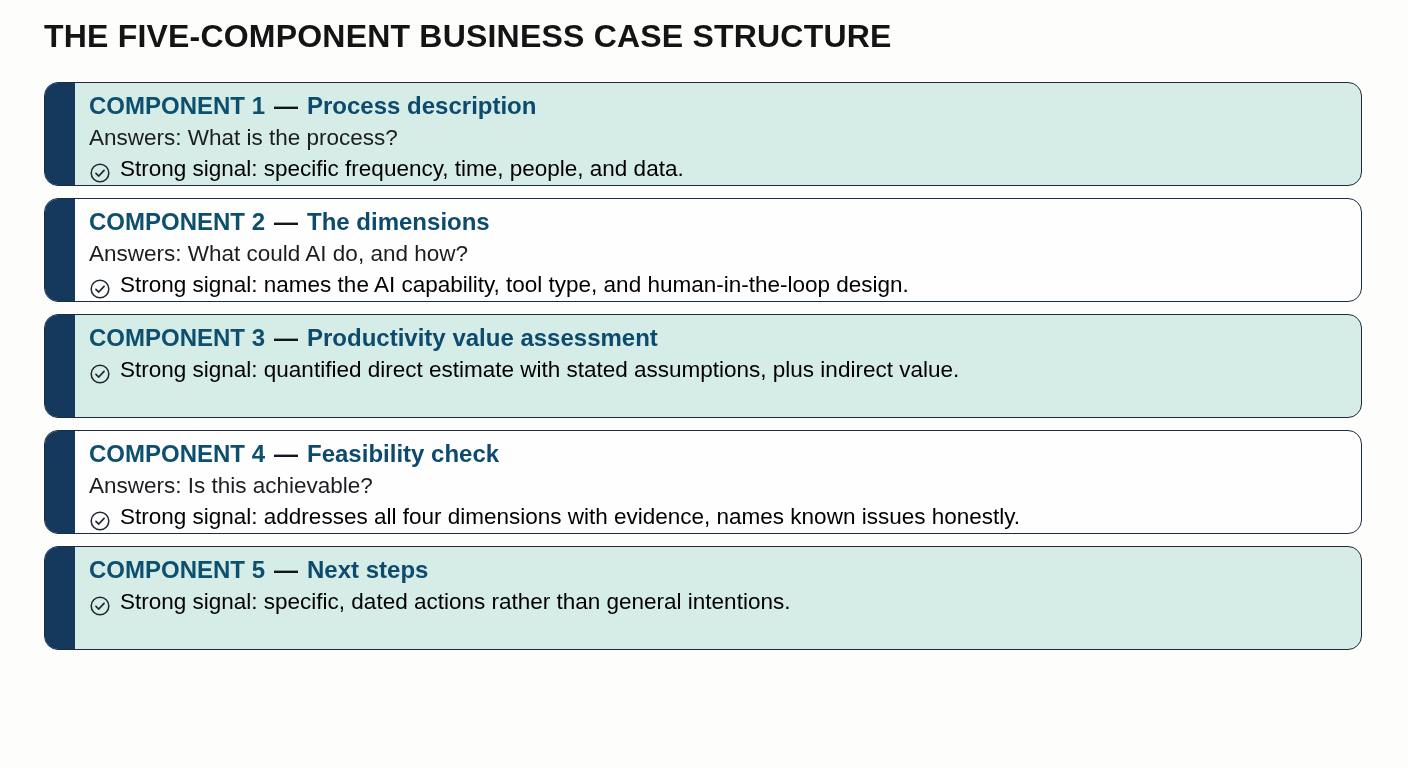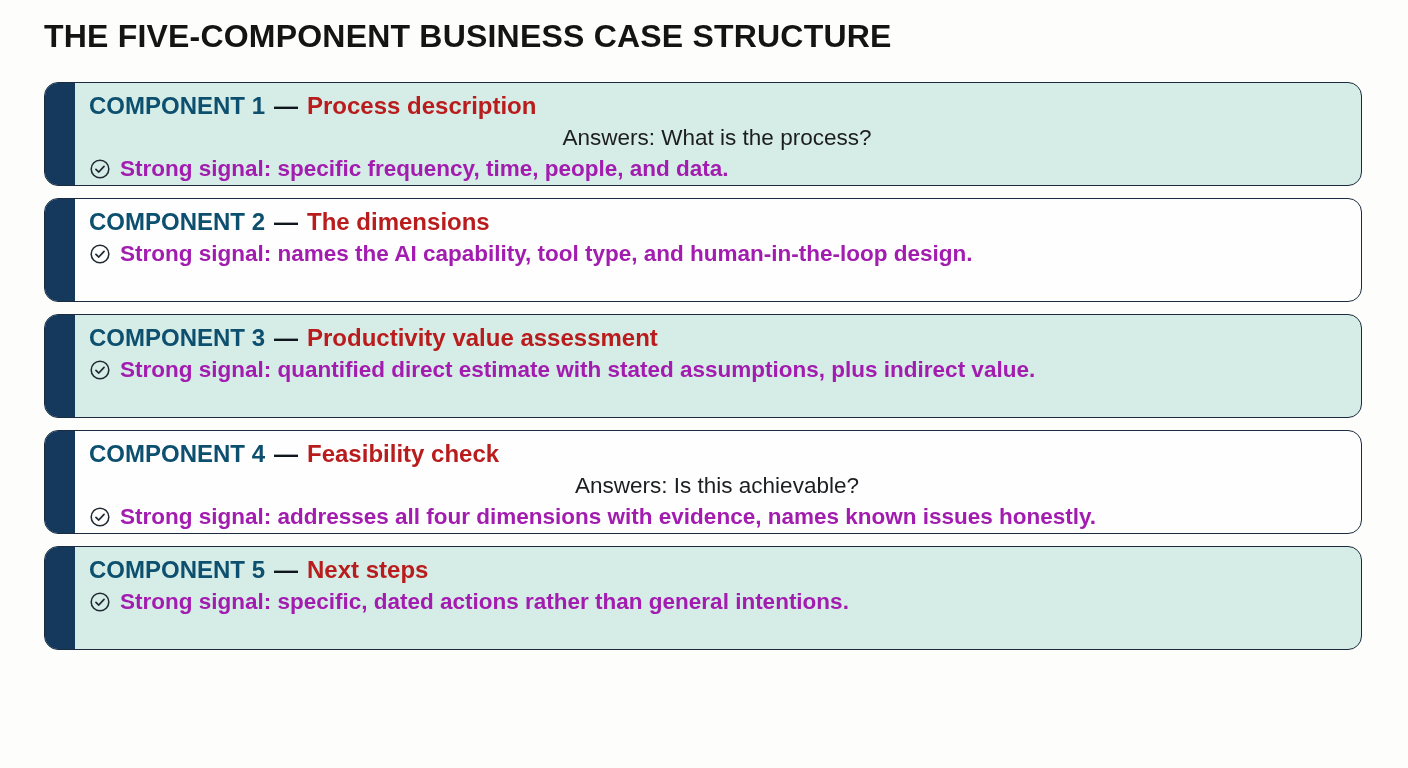--- a/index.html
+++ b/index.html
@@ -58,37 +58,35 @@
     flex-direction:column;
   }
   .heading{
     font-size:24px;
     font-weight:700;
     line-height:33px;
     white-space:nowrap;
   }
   .heading .label{color:var(--heading-teal);}
   .heading .sep{color:#10161d;margin:0 9px;}
-  .heading .name{color:#b91c1c;margin-top:16px;}
+  .heading .name{color:#0c4a6e;margin-top:16px;}
   .answers{
     font-size:22.5px;
     line-height:31px;
     color:#1b1d20;
     white-space:nowrap;
-    text-align:center;
   }
   .signal{
     display:flex;
-    align-items:center;
+    align-items:flex-end;
     gap:9px;
     font-size:22.5px;
     line-height:31px;
-    color:#a21caf;
+    color:#000000;
     white-space:nowrap;
-    font-weight:bold;
   }
   .icon{
     width:22px;height:22px;
     flex:0 0 auto;
     color:#222a33;
   }
 </style>
 </head>
 <body>
 
@@ -107,20 +105,21 @@
         </svg>
         <span>Strong signal: specific frequency, time, people, and data.</span>
       </div>
     </div>
   </section>
 
   <section class="card">
     <span class="bar"></span>
     <div class="content">
       <div class="heading"><span class="label">COMPONENT 2</span><span class="sep">—</span><span class="name">The dimensions</span></div>
+      <div class="answers">Answers: What could AI do, and how?</div>
       <div class="signal">
         <svg class="icon" viewBox="0 0 24 24" aria-hidden="true">
           <circle cx="12" cy="12" r="9.6" fill="none" stroke="currentColor" stroke-width="1.7"></circle>
           <path d="M7.6 12.4 L10.7 15.3 L16.4 9.1" fill="none" stroke="currentColor" stroke-width="1.9" stroke-linecap="round" stroke-linejoin="round"></path>
         </svg>
         <span>Strong signal: names the AI capability, tool type, and human-in-the-loop design.</span>
       </div>
     </div>
   </section>
 

